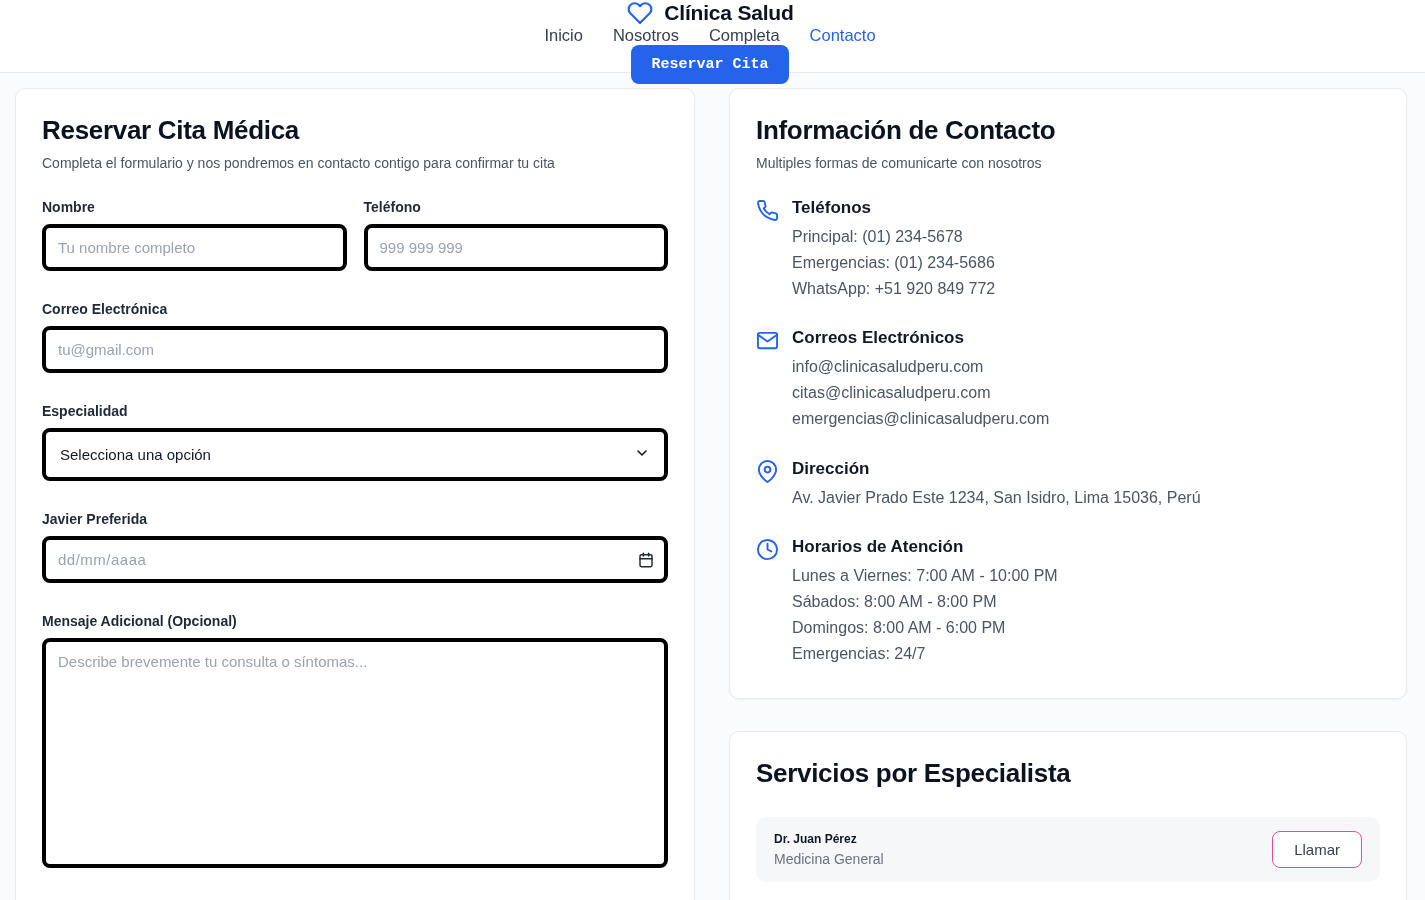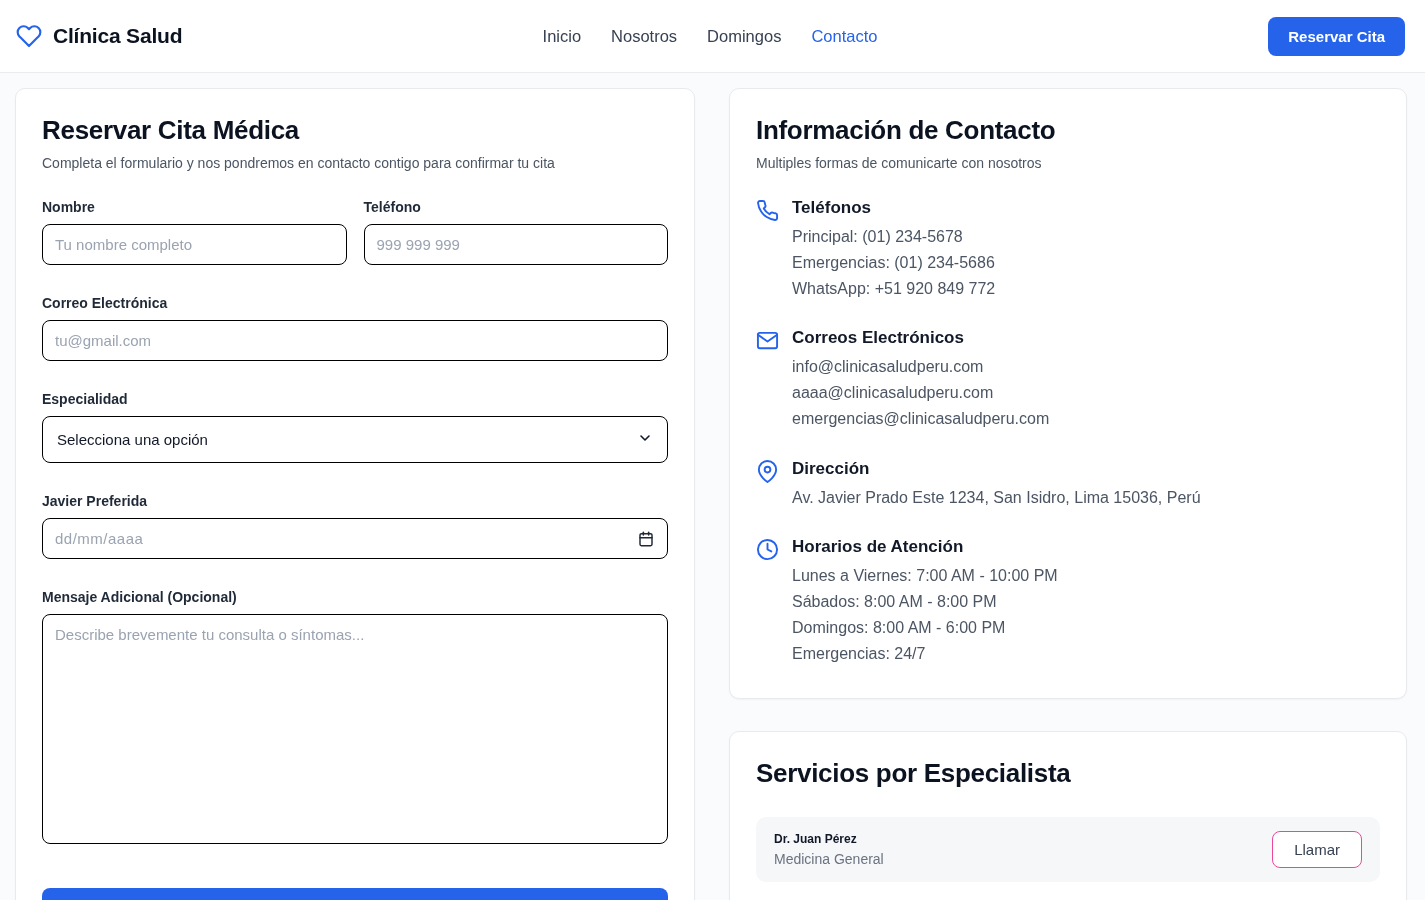--- a/index.html
+++ b/index.html
@@ -10,39 +10,40 @@
     color: #0f172a;
   }
   
   .header {
     height: 73px;
     background: #ffffff;
     border-bottom: 1px solid #e9ecef;
     display: flex;
     align-items: center;
     padding: 0 20px 0 15px;
+    flex-direction: column;
   }
   .brand { display: flex; align-items: center; gap: 10px; flex: 1; }
   .brand svg { width: 28px; height: 26px; display: block; }
   .brand-name { font-size: 21px; font-weight: 700; color: #0b1220; letter-spacing: -0.2px; }
   .nav { display: flex; align-items: center; gap: 30px; }
   .nav a {
     text-decoration: none;
     font-size: 16.5px;
     color: #374151;
     cursor: pointer;
   }
   .nav a.active { color: #2563eb; }
   .header-right { flex: 1; display: flex; justify-content: flex-end; }
   .cta-btn {
     background: #2563eb;
     color: #ffffff;
     border: none;
     border-radius: 8px;
-    font-family: Liberation Sans, sans-serif;
+    font-family: Liberation Mono, monospace;
     font-size: 15px;
     font-weight: 600;
     padding: 11px 20px;
     cursor: pointer;
   }
   
   .main {
     display: flex;
     gap: 34px;
     padding: 15px 18px 0 15px;
@@ -65,21 +66,21 @@
   .field { margin-bottom: 30px; flex: 1; }
   .field label {
     display: block;
     font-size: 14px;
     font-weight: 700;
     color: #1f2937;
     margin-bottom: 9px;
   }
   .text-input, .textarea, .select-box {
     width: 100%;
-    border: 1px solid #000000;
+    border: 4px solid #000000;
     border-radius: 8px;
     background: #fff;
     font-family: inherit;
     font-size: 15px;
     color: #111827;
     padding: 11px 12px;
     outline: none;
   }
   .text-input::placeholder, .textarea::placeholder { color: #9aa3b0; opacity: 1; }
   .select-box {
@@ -152,21 +153,21 @@
     <span>
       <svg viewBox="0 0 24 24" fill="none" stroke="#2563eb" stroke-width="2" stroke-linecap="round" stroke-linejoin="round">
         <path d="M20.84 4.61a5.5 5.5 0 0 0-7.78 0L12 5.67l-1.06-1.06a5.5 5.5 0 0 0-7.78 7.78l1.06 1.06L12 21.23l7.78-7.78 1.06-1.06a5.5 5.5 0 0 0 0-7.78z"></path>
       </svg>
     </span>
     <span class="brand-name">Clínica Salud</span>
   </div>
   <nav class="nav">
     <a>Inicio</a>
     <a>Nosotros</a>
-    <a>Domingos</a>
+    <a>Completa</a>
     <a class="active">Contacto</a>
   </nav>
   <div class="header-right">
     <button class="cta-btn">Reservar Cita</button>
   </div>
 </header>
 
 <main class="main">
 
   <div class="col-left">
@@ -251,21 +252,21 @@
       <div class="info-section">
         <span class="info-icon">
           <svg viewBox="0 0 24 24" fill="none" stroke="#2563eb" stroke-width="2" stroke-linecap="round" stroke-linejoin="round">
             <rect x="2" y="4" width="20" height="16" rx="2"></rect>
             <polyline points="22,6 12,13 2,6"></polyline>
           </svg>
         </span>
         <div>
           <div class="info-title">Correos Electrónicos</div>
           <div class="info-line">info@clinicasaludperu.com</div>
-          <div class="info-line">aaaa@clinicasaludperu.com</div>
+          <div class="info-line">citas@clinicasaludperu.com</div>
           <div class="info-line">emergencias@clinicasaludperu.com</div>
         </div>
       </div>
 
       <div class="info-section">
         <span class="info-icon">
           <svg viewBox="0 0 24 24" fill="none" stroke="#2563eb" stroke-width="2" stroke-linecap="round" stroke-linejoin="round">
             <path d="M21 10c0 7-9 13-9 13s-9-6-9-13a9 9 0 0 1 18 0z"></path>
             <circle cx="12" cy="10" r="3"></circle>
           </svg>

